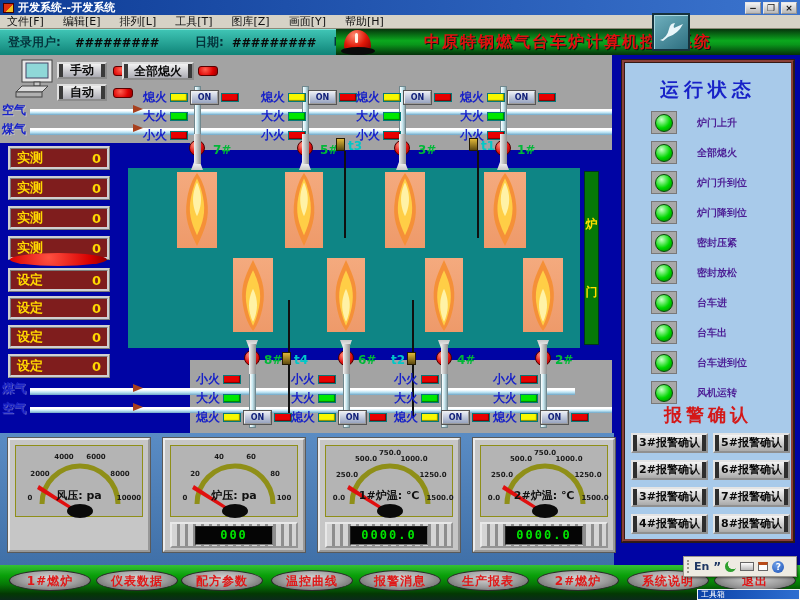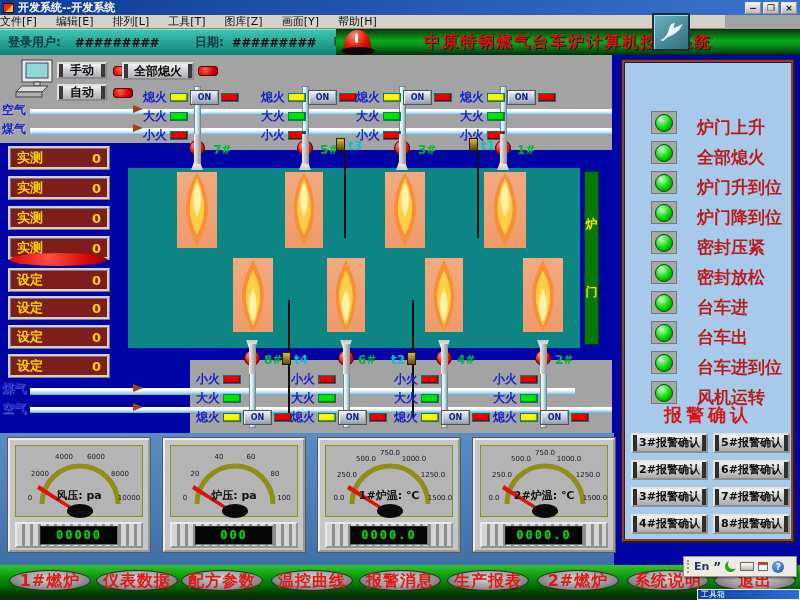--- a/index.html
+++ b/index.html
@@ -6,21 +6,21 @@
   body { font-family:"DejaVu Sans", sans-serif; }
   #screen { position:relative; width:800px; height:600px; overflow:hidden; background:#A3A3A3; font-family:"DejaVu Sans", sans-serif; }
   .abs { position:absolute; }
 
   
   .titlebar { position:absolute; left:0; top:0; width:800px; height:15px; background:linear-gradient(90deg,#0E3C96,#3B74CE); display:flex; align-items:center; padding:0 3px; }
   .appicon { width:11px; height:10px; background:linear-gradient(135deg,#E03010 55%,#F0C020 55%); border:1px solid #400; margin-right:4px; }
   .wtitle { color:#fff; font-size:11px; font-weight:bold; flex:1; }
   .winbtns { display:flex; gap:2px; }
   .wbtn { width:16px; height:12px; background:linear-gradient(#F4F4F4,#B8B8B8); border:1px outset #E8E8E8; font-size:9px; line-height:10px; text-align:center; color:#111; font-weight:bold; }
-  .menubar { position:absolute; left:0; top:15px; width:725px; height:14px; background:#D6D2C6; border-bottom:1px solid #8C8878; display:flex; align-items:center; gap:19px; }
+  .menubar { position:absolute; left:0; top:15px; width:800px; height:14px; background:#D6D2C6; border-bottom:1px solid #8C8878; display:flex; align-items:center; gap:19px; padding-left:7px; }
   .mitem { font-size:11px; color:#111; white-space:nowrap; }
 
   
   .statusbar { position:absolute; left:0; top:29px; width:800px; height:26px; background:linear-gradient(180deg,#3FC4B4,#0F8478); border-top:1px solid #7FE8DC; display:flex; align-items:center; }
   .sblabel { color:#04343C; font-size:12px; font-weight:bold; }
   .sbvalue { color:#090909; font-size:12px; font-weight:bold; font-style:italic; letter-spacing:1px; }
   .banner { position:absolute; left:336px; top:29px; width:464px; height:26px; background:linear-gradient(180deg,#06350C 0%,#0BA81E 45%,#09961A 60%,#05300B 100%); display:flex; align-items:center; justify-content:center; }
   .banner span { color:#E01010; font-size:16px; font-weight:bold; letter-spacing:2px; text-shadow:1px 1px 0 #021; white-space:nowrap; }
   .beacon { position:absolute; left:341px; top:30px; width:34px; height:24px; z-index:5; }
   .beacon .dome { position:absolute; left:3px; top:0; width:27px; height:19px; border-radius:14px 14px 3px 3px / 17px 17px 3px 3px; background:radial-gradient(circle at 38% 28%,#FF8A70,#E01808 55%,#8E0000); }
@@ -71,40 +71,40 @@
   
   .mbox { position:absolute; left:8px; width:102px; height:24px; background:#7f1d1d; border:3px ridge #D0D0D0; display:flex; justify-content:space-between; align-items:center; padding:0 6px; color:#FFD800; font-size:13px; font-weight:bold; }
   .redellipse { position:absolute; left:10px; top:253px; width:97px; height:13px; background:radial-gradient(circle at 40% 35%,#FF5040,#D80000 70%,#900000); border-radius:50%; }
 
   
   .rnavy { position:absolute; left:612px; top:55px; width:188px; height:510px; background:#0004A4; }
   .panel { position:absolute; left:622px; top:60px; width:172px; height:482px; background:#A8CAEA; border:3px ridge #8A4038; outline:1px solid #2A1A1A; }
   .ptitle { position:absolute; left:0; top:14px; width:100%; text-align:center; color:#1822C8; font-size:19px; font-weight:bold; letter-spacing:5px; }
   .lamp { position:absolute; left:26px; width:26px; height:23px; background:#A8A8A8; border:1px solid #787878; }
   .lamp i { position:absolute; left:3px; top:2px; width:18px; height:18px; border-radius:50%; background:radial-gradient(circle at 35% 28%,#C8FFC8,#00D800 55%,#007800); border:1px solid #054A05; }
-  .litem { position:absolute; left:72px; color:#b91c1c; font-size:17px; font-weight:bold; white-space:nowrap; }
+  .litem { position:absolute; left:72px; color:#4c1d95; font-size:10px; font-weight:bold; white-space:nowrap; }
   .atitle { position:absolute; left:0; top:340px; width:100%; text-align:center; color:#D41818; font-size:18px; font-weight:bold; letter-spacing:4px; }
   .abtn { position:absolute; width:77px; height:20px; background:linear-gradient(#F4F4F4,#AAAAAA); border:2px outset #E4E4E4; box-shadow:inset 4px 0 0 #2E2E2E, inset -4px 0 0 #2E2E2E; color:#0A0A0A; font-size:11px; font-weight:bold; text-align:center; line-height:16px; cursor:pointer; }
 
   
   .gaugearea { position:absolute; left:0; top:433px; width:614px; height:132px; background:linear-gradient(180deg,#5A8CC4,#4070A8); }
   .gpanel { position:absolute; top:438px; width:142px; height:114px; background:#C6C6C6; border:2px outset #ECECEC; outline:1px solid #5A5A5A; }
   .gface { position:absolute; left:5px; top:5px; width:128px; height:72px; background:#B4B4B4; border:1px solid #8F8F18; }
   .gsvg { position:absolute; left:0; top:0; width:128px; height:72px; }
   .arc { fill:none; stroke:#8F8F18; stroke-width:5; }
   .ndl { fill:#E01010; }
   .hub { fill:#0A0A0A; }
-  .gtick { position:absolute; transform:translateX(-50%); color:#1A1A1A; font-size:7px; font-weight:normal; white-space:nowrap; }
+  .gtick { position:absolute; transform:translateX(-50%); color:#1A1A1A; font-size:7px; font-weight:bold; white-space:nowrap; }
   .glabel { position:absolute; left:0; top:42px; width:100%; text-align:center; color:#111; font-size:11px; font-weight:bold; }
   .gstrip { position:absolute; left:5px; top:82px; width:128px; height:26px; border:2px outset #E8E8E8; background:repeating-linear-gradient(90deg,#D4D4D4 0 5px,#8E8E8E 5px 8px); display:flex; align-items:center; justify-content:center; }
   .glcd { width:78px; height:19px; background:#050505; border:1px inset #777; color:#00E400; font-family:"DejaVu Sans Mono",monospace; font-size:12px; font-weight:bold; text-align:center; line-height:17px; letter-spacing:2px; }
 
   
   .navbar { position:absolute; left:0; top:565px; width:800px; height:35px; background:linear-gradient(180deg,#35C035 0%,#0AA00A 30%,#067806 55%,#033803 82%,#0A2A1A 100%); }
-  .navbtn { position:absolute; top:570px; width:82px; height:21px; border-radius:50%; background:radial-gradient(ellipse at 50% 38%,#D6D6D6,#9A9A9A 55%,#565656 100%); border:1px solid #2A2A2A; color:#E01818; font-size:16px; font-weight:bold; text-align:center; line-height:20px; letter-spacing:1px; cursor:pointer; white-space:nowrap; }
+  .navbtn { position:absolute; top:570px; width:82px; height:21px; border-radius:50%; background:radial-gradient(ellipse at 50% 38%,#D6D6D6,#9A9A9A 55%,#565656 100%); border:1px solid #2A2A2A; color:#E01818; font-size:12px; font-weight:bold; text-align:center; line-height:20px; letter-spacing:1px; cursor:pointer; white-space:nowrap; }
 
   
   .imebar { position:absolute; left:683px; top:556px; width:114px; height:21px; background:#EEEBE2; border:1px solid #9A968C; box-shadow:1px 1px 2px rgba(0,0,0,.5); display:flex; align-items:center; gap:4px; padding:0 3px; z-index:20; }
   .grip { width:3px; height:13px; border-left:2px dotted #9A968C; }
   .enlbl { font-size:11px; font-weight:bold; color:#203864; }
   .quot { font-size:12px; font-weight:bold; color:#203864; line-height:8px; }
   .moon { width:11px; height:11px; border-radius:50%; background:radial-gradient(circle at 72% 30%, #EEEBE2 42%, #2EA02E 46%); }
   .kbd { width:14px; height:9px; background:linear-gradient(#FDFDFD,#B8B8B8); border:1px solid #666; }
   .winic { width:10px; height:9px; background:#FDFDFD; border:1px solid #666; border-top:3px solid #B84A18; }
   .helpic { width:12px; height:12px; border-radius:50%; background:radial-gradient(circle at 38% 30%,#6EA0E8,#1A50B4); color:#fff; font-size:9px; font-weight:bold; text-align:center; line-height:12px; }
@@ -457,20 +457,21 @@
   <div class="mbox" style="top:325px">
       <span>设定</span>
       <span>0</span>
     </div>
   <div class="mbox" style="top:354px">
       <span>设定</span>
       <span>0</span>
     </div>
 
   <div class="panel">
+    <div class="ptitle">运行状态</div>
     <div class="lamp" style="top:48px">
         <i></i>
       </div>
       <span class="litem" style="top:53px">炉门上升</span>
     <div class="lamp" style="top:78px">
         <i></i>
       </div>
       <span class="litem" style="top:83px">全部熄火</span>
     <div class="lamp" style="top:108px">
         <i></i>
@@ -525,23 +526,20 @@
           <ellipse class="hub" cx="64" cy="65" rx="13" ry="7"></ellipse>
         </svg>
       <span class="gtick" style="left:14px;top:48px">0</span>
       <span class="gtick" style="left:24px;top:24px">2000</span>
       <span class="gtick" style="left:48px;top:7px">4000</span>
       <span class="gtick" style="left:80px;top:7px">6000</span>
       <span class="gtick" style="left:104px;top:24px">8000</span>
       <span class="gtick" style="left:113px;top:48px">10000</span>
       <div class="glabel"><span>风压:</span> <span>pa</span></div>
     </div>
-    <div class="gstrip">
-        <div class="glcd">00000</div>
-      </div>
   </div>
 
   <div class="gpanel" style="left:163px">
     <div class="gface">
       <svg class="gsvg" viewBox="0 0 128 72">
           <path class="arc" d="M26,58 A38,38 0 0 1 102,58"></path>
           <polygon class="ndl" points="64,66 23,39 21,43 62,68"></polygon>
           <ellipse class="hub" cx="64" cy="65" rx="13" ry="7"></ellipse>
         </svg>
       <span class="gtick" style="left:14px;top:48px">0</span>

